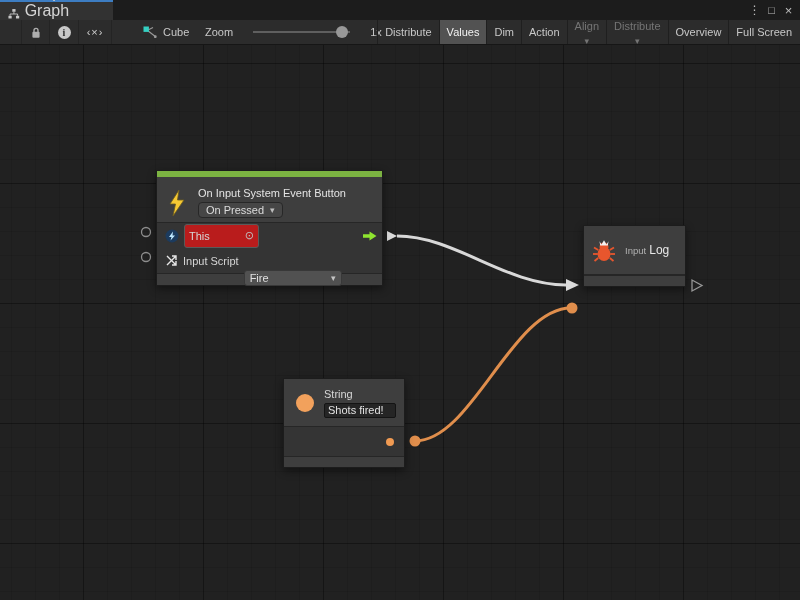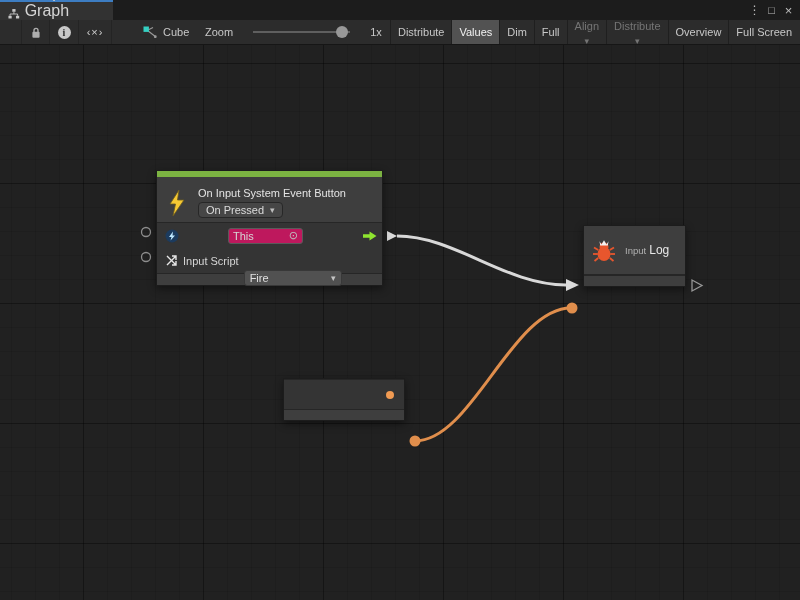--- a/index.html
+++ b/index.html
@@ -67,22 +67,22 @@
   
   .node-event { left:156px; top:125px; width:227px; }
   .node-event .header { height:45px; padding:6px 8px 0 10px; gap:11px; }
   .node-event .hd-col { display:flex; flex-direction:column; gap:3px; }
   .node-event .title { color:#e4e4e4; }
   .pill-dropdown { align-self:flex-start; background:#464646; border:1px solid #272727; border-radius:4px;
                    padding:1px 7px; color:#dcdcdc; display:flex; gap:6px; align-items:center; cursor:pointer; }
   .pill-dropdown .caret { font-size:9px; color:#bdbdbd; }
   .node-event .body { height:50px; }
   .node-row { height:25px; display:flex; align-items:center; padding:0 5px 0 8px; gap:5px; }
-  .obj-field { width:75px; height:16px; background:#be185d; border:1px solid #5a5a5a; border-radius:3px;
-               display:flex; align-items:center; padding:0 4px; gap:4px; cursor:pointer;margin-left:44px; }
+  .obj-field { width:75px; height:24px; background:#b91c1c; border:1px solid #5a5a5a; border-radius:3px;
+               display:flex; align-items:center; padding:0 4px; gap:4px; cursor:pointer; }
   .obj-field .val { flex:1; color:#d6d6d6; }
   .obj-field .picker { color:#c0c0c0; font-size:11px; }
   .grow { flex:1; }
   .select-box { width:98px; height:16px; background:#515151; border:1px solid #383838; border-radius:3px;
                 display:flex; align-items:center; padding:0 5px; cursor:pointer;margin-top:35px; }
   .select-box .val { flex:1; color:#e0e0e0; }
   .select-box .caret { font-size:9px; color:#c4c4c4; }
   .node-event .footer { height:12px; }
 
   
@@ -169,21 +169,21 @@
       <button>
           <span>Distribute</span>
         </button>
       <button class="active">
           <span>Values</span>
         </button>
       <button>
           <span>Dim</span>
         </button>
       <button>
-          <span>Full</span>
+          <span>Action</span>
         </button>
       <button class="disabled">
         <span>Align</span>
           <span class="caret">▾</span>
       </button>
       <button class="disabled">
         <span>Distribute</span>
           <span class="caret">▾</span>
       </button>
       <button>
@@ -276,20 +276,27 @@
         <div class="hd-col">
           <span class="cat">Input</span>
           <span class="name">Log</span>
         </div>
       </div>
       <div class="divider"></div>
       <div class="footer"></div>
     </div>
 
     <div class="node node-string">
+      <div class="header">
+        <span class="string-icon"></span>
+        <div class="hd-col">
+          <span>String</span>
+          <input class="string-input" value="Shots fired!" style="">
+        </div>
+      </div>
       <div class="divider"></div>
       <div class="body">
         <span class="port-dot dot-orange"></span>
       </div>
       <div class="footer"></div>
     </div>
 
   </div>
 </div>
 

